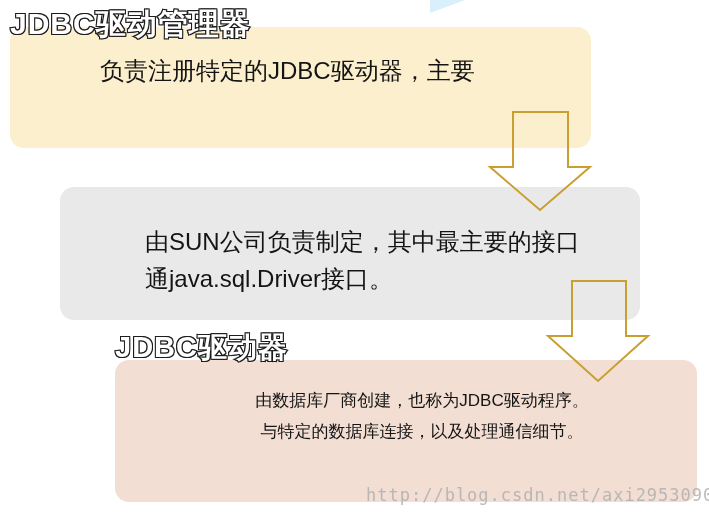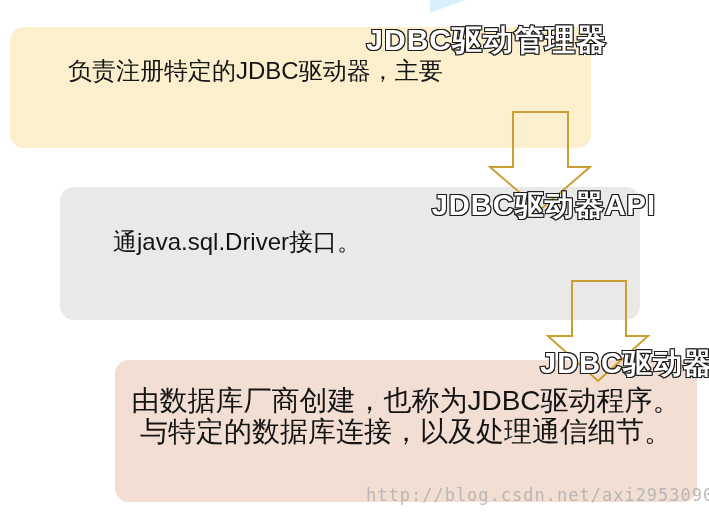--- a/index.html
+++ b/index.html
@@ -7,31 +7,31 @@
     position:relative;
     width:709px;height:516px;
     background:#ffffff;
     overflow:hidden;
     font-family:"Liberation Sans",sans-serif;
   }
   .blue-corner{
     position:absolute;left:430px;top:0;width:35px;height:13px;
     clip-path:polygon(0 0,100% 0,0 100%);
   }
-  .box{position:absolute;border-radius:14px;box-sizing:border-box;}
+  .box{position:absolute;border-radius:14px;box-sizing:border-box;padding-left:32px;}
   .box1{left:10px;top:27px;width:581px;height:121px;}
   .box2{left:60px;top:187px;width:580px;height:133px;}
   .box3{left:115px;top:360px;width:582px;height:142px;}
   .bodytext{margin:0;color:#141414;}
   .bt1{padding:25px 0 0 58px;font-size:24px;line-height:38px;}
   .bt2{padding:36px 0 0 53px;font-size:24px;line-height:37px;}
-  .bt3{padding:25px 6px 0 6px;font-size:28px;line-height:31px;text-align:center;}
+  .bt3{padding:25px 6px 0 6px;font-size:17px;line-height:31px;text-align:center;}
   .line{display:block;white-space:nowrap;}
   .wordart{
-    position:absolute;margin:16px;text-align:right;
+    position:absolute;margin:0;text-align:left;
     font-weight:700;color:#ffffff;letter-spacing:1px;
     -webkit-text-stroke:2px #1d1d1d;
     paint-order:stroke fill;
     text-shadow:-1px -1px 0 #1d1d1d,1px -1px 0 #1d1d1d,-1px 1px 0 #1d1d1d,1px 1px 0 #1d1d1d;
   }
   .t1{left:10px;top:4px;width:581px;font-size:30px;}
   .t2{left:60px;top:170px;width:580px;font-size:29px;}
   .t3{left:115px;top:328px;width:582px;font-size:29px;}
   .arrow{position:absolute;overflow:visible;}
   .a1{left:485px;top:107px;}
@@ -52,38 +52,38 @@
   <div class="blue-corner" style="background-color: rgb(217, 239, 251);"></div>
 
   <section class="box box1" style="background-color: rgb(252, 239, 205);">
     <p class="bodytext bt1">
       <span class="line">负责注册特定的JDBC驱动器，主要</span>
     </p>
   </section>
 
   <section class="box box2" style="background-color: rgb(233, 233, 233);">
     <p class="bodytext bt2">
+      <span class="line">由SUN公司负责制定，其中最主要的接口</span>
       <span class="line">通java.sql.Driver接口。</span>
     </p>
   </section>
 
   <section class="box box3" style="background-color: rgb(242, 222, 211);">
     <p class="bodytext bt3">
       <span class="line">由数据库厂商创建，也称为JDBC驱动程序。</span>
       <span class="line">与特定的数据库连接，以及处理通信细节。</span>
     </p>
   </section>
 
   <svg class="arrow a1" width="110" height="108" viewBox="0 0 110 108" aria-hidden="true">
     <polygon points="28,5 83,5 83,60 105,60 55,103 5,60 28,60" fill="none" stroke-width="2" stroke="#c99f32"></polygon>
   </svg>
 
   <svg class="arrow a2" width="110" height="110" viewBox="0 0 110 110" aria-hidden="true">
     <polygon points="29,5 83,5 83,60 105,60 55,105 5,60 29,60" fill="none" stroke-width="2" stroke="#c99f32"></polygon>
   </svg>
 
   <h2 class="wordart t1">JDBC驱动管理器</h2>
-  <h2 class="wordart t2">JDBC驱动器API</h2>
   <h2 class="wordart t3">JDBC驱动器</h2>
 
   <div class="watermark">http://blog.csdn.net/axi295309066</div>
 
 </div>
 
 </body></html>

